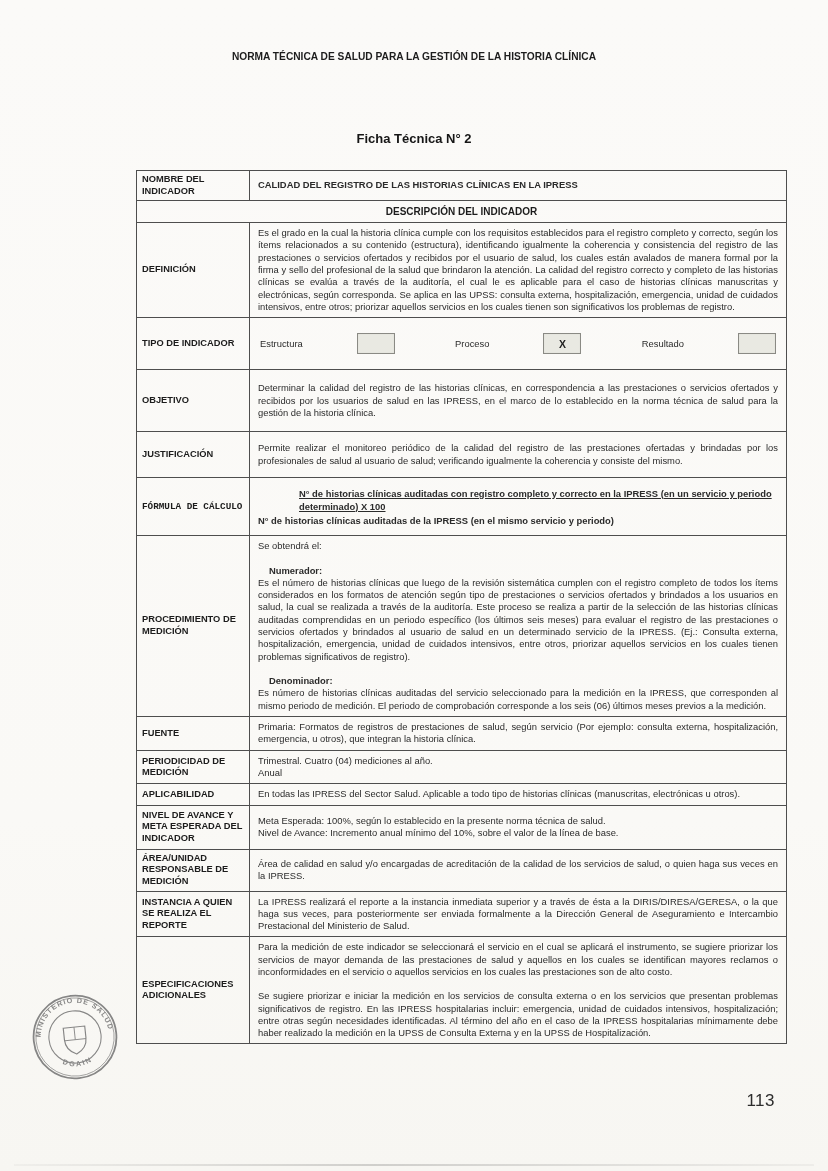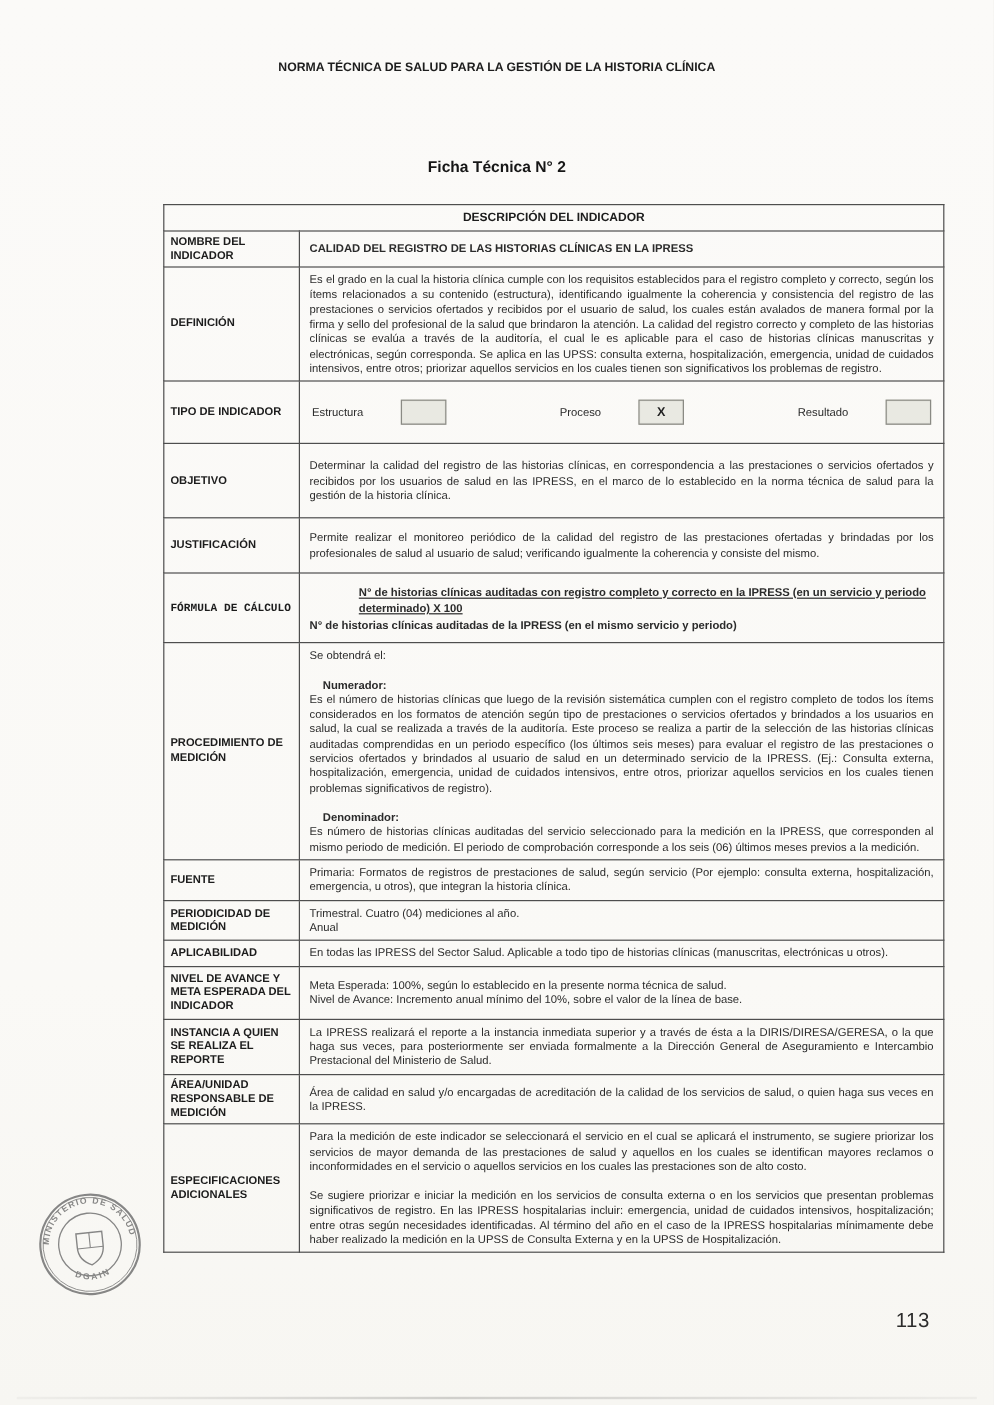--- a/index.html
+++ b/index.html
@@ -46,21 +46,21 @@
   .bold { font-weight: bold; padding-left: 11px; }
   .center { text-align: center; }
   .h30 { height: 30px; } .h46 { height: 46px; } .h52 { height: 52px; }
   .h58 { height: 58px; font-family: Liberation Mono, monospace; } .h62 { height: 62px; } .h34 { height: 34px; }
   .h44 { height: 44px; } .h40 { height: 40px; }
   
   .tipo-row {
     display: flex; align-items: center; justify-content: space-between;
     padding: 2px 2px; text-align: left;
   }
-  .tipo-item { display: flex; align-items: center; gap: 31px; }
+  .tipo-item { display: flex; align-items: center; gap: 54px; }
   .tick-box {
     display: inline-flex; align-items: center; justify-content: center;
     width: 38px; height: 21px;
     border: 1px solid #8a8a84; background: #e9e9e2;
     font-weight: bold; font-size: 10.5px; color: #222;
     box-shadow: 0 0 1px rgba(0,0,0,0.15) inset;
   }
   
   .formula-cell { text-align: center; font-weight: bold; padding: 8px 14px; }
   .formula-cell .line { display: block; line-height: 13.5px; }
@@ -93,26 +93,26 @@
   <div class="doc-header">
     <div>NORMA TÉCNICA DE SALUD PARA LA GESTIÓN DE LA HISTORIA CLÍNICA</div>
   </div>
 
   <div class="doc-title">Ficha Técnica N° 2</div>
 
   <div class="tbl-wrap">
     <table class="ind">
       <tbody>
           <tr>
-        <th class="tbl-title" colspan="2">DESCRIPCIÓN DEL INDICADOR</th>
-      </tr>
-
-      <tr>
         <td class="lbl h30">NOMBRE DEL INDICADOR</td>
         <td class="val bold center">CALIDAD DEL REGISTRO DE LAS HISTORIAS CLÍNICAS EN LA IPRESS</td>
+      </tr>
+
+      <tr>
+        <th class="tbl-title" colspan="2">DESCRIPCIÓN DEL INDICADOR</th>
       </tr>
 
       <tr>
         <td class="lbl">DEFINICIÓN</td>
         <td class="val">Es el grado en la cual la historia clínica cumple con los requisitos establecidos para el registro completo y correcto, según los ítems relacionados a su contenido (estructura), identificando igualmente la coherencia y consistencia del registro de las prestaciones o servicios ofertados y recibidos por el usuario de salud, los cuales están avalados de manera formal por la firma y sello del profesional de la salud que brindaron la atención. La calidad del registro correcto y completo de las historias clínicas se evalúa a través de la auditoría, el cual le es aplicable para el caso de historias clínicas manuscritas y electrónicas, según corresponda. Se aplica en las UPSS: consulta externa, hospitalización, emergencia, unidad de cuidados intensivos, entre otros; priorizar aquellos servicios en los cuales tienen son significativos los problemas de registro.</td>
       </tr>
 
       <tr>
         <td class="lbl h52">TIPO DE INDICADOR</td>
         <td class="val">
@@ -183,27 +183,27 @@
 
       <tr>
         <td class="lbl h44">NIVEL DE AVANCE Y META ESPERADA DEL INDICADOR</td>
         <td class="val">
           <p class="para">Meta Esperada: 100%, según lo establecido en la presente norma técnica de salud.</p>
           <p class="para">Nivel de Avance: Incremento anual mínimo del 10%, sobre el valor de la línea de base.</p>
         </td>
       </tr>
 
       <tr>
+        <td class="lbl h40">ÁREA/UNIDAD RESPONSABLE DE MEDICIÓN</td>
+        <td class="val">Área de calidad en salud y/o encargadas de acreditación de la calidad de los servicios de salud, o quien haga sus veces en la IPRESS.</td>
+      </tr>
+
+      <tr>
         <td class="lbl">INSTANCIA A QUIEN SE REALIZA EL REPORTE</td>
         <td class="val">La IPRESS realizará el reporte a la instancia inmediata superior y a través de ésta a la DIRIS/DIRESA/GERESA, o la que haga sus veces, para posteriormente ser enviada formalmente a la Dirección General de Aseguramiento e Intercambio Prestacional del Ministerio de Salud.</td>
-      </tr>
-
-      <tr>
-        <td class="lbl h40">ÁREA/UNIDAD RESPONSABLE DE MEDICIÓN</td>
-        <td class="val">Área de calidad en salud y/o encargadas de acreditación de la calidad de los servicios de salud, o quien haga sus veces en la IPRESS.</td>
       </tr>
 
       <tr>
         <td class="lbl">ESPECIFICACIONES ADICIONALES</td>
         <td class="val v-top">
           <p class="para">Para la medición de este indicador se seleccionará el servicio en el cual se aplicará el instrumento, se sugiere priorizar los servicios de mayor demanda de las prestaciones de salud y aquellos en los cuales se identifican mayores reclamos o inconformidades en el servicio o aquellos servicios en los cuales las prestaciones son de alto costo.</p>
           <p class="para gap-top">Se sugiere priorizar e iniciar la medición en los servicios de consulta externa o en los servicios que presentan problemas significativos de registro. En las IPRESS hospitalarias incluir: emergencia, unidad de cuidados intensivos, hospitalización; entre otras según necesidades identificadas. Al término del año en el caso de la IPRESS hospitalarias mínimamente debe haber realizado la medición en la UPSS de Consulta Externa y en la UPSS de Hospitalización.</p>
         </td>
       </tr>
     </tbody>

